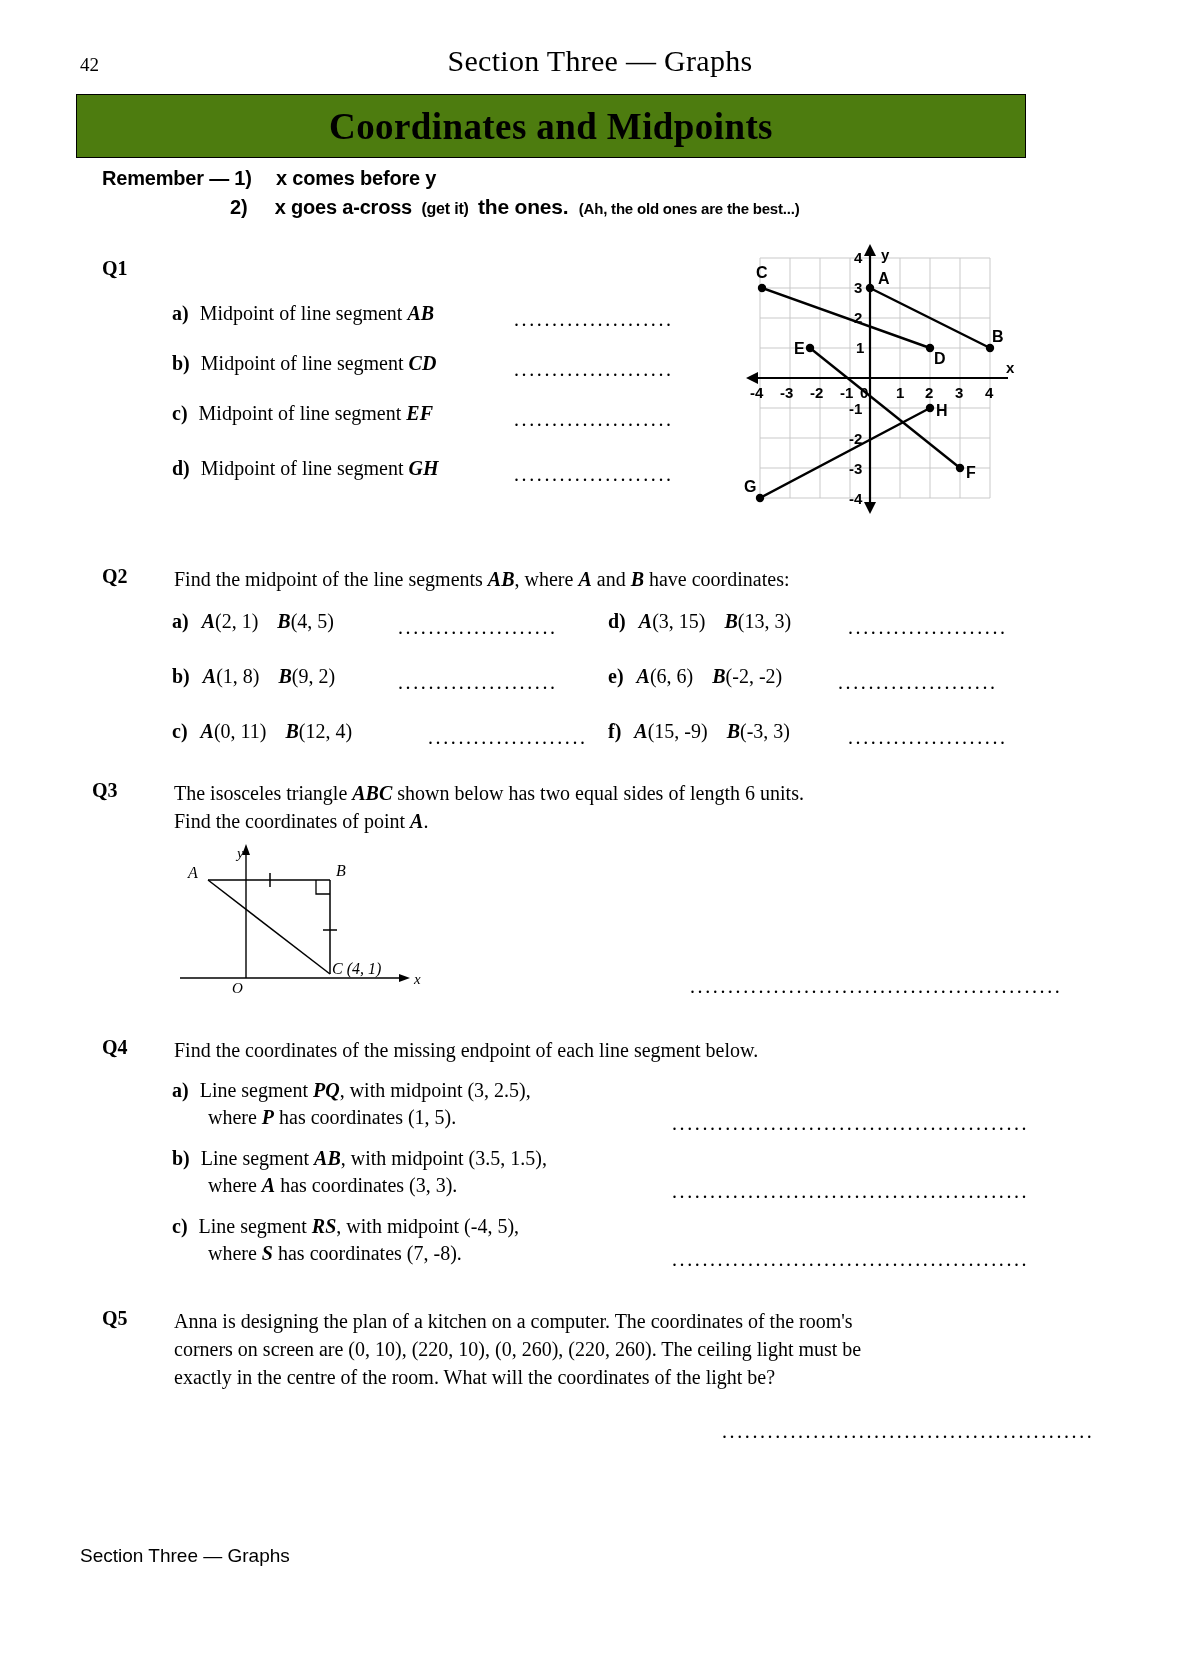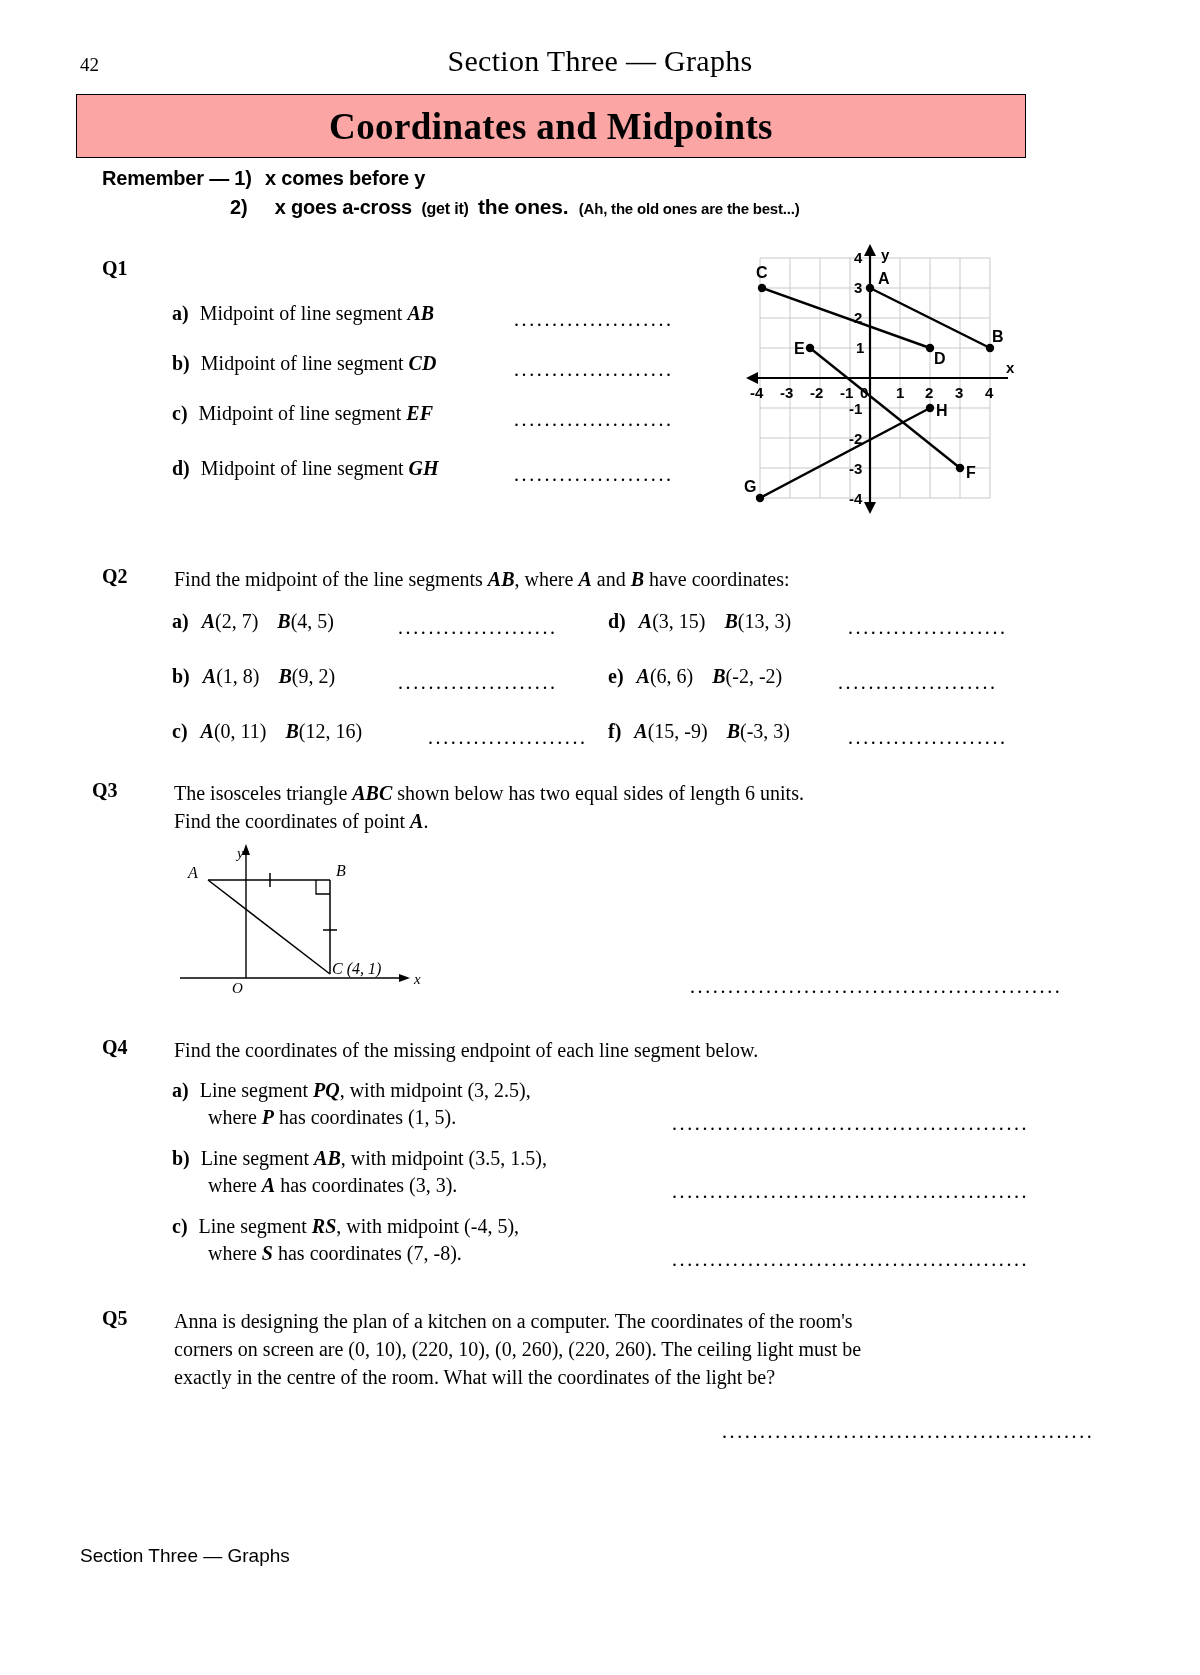--- a/index.html
+++ b/index.html
@@ -22,21 +22,21 @@
   .section-head{
     position:absolute;left:0;right:0;top:44px;
     text-align:center;
     font-family:"Liberation Serif",serif;
     font-size:30px;
     letter-spacing:.3px;
   }
   .title-bar{
     position:absolute;left:76px;top:94px;
     width:948px;height:62px;
-    background:#fca5a5;
+    background:#4d7c0f;
     border:1.5px solid #000;
     display:flex;align-items:center;justify-content:center;
   }
   .title-bar .title{
     font-family:"Liberation Serif",serif;
     font-weight:bold;
     font-size:37px;
     letter-spacing:.4px;
     text-align:center;
   }
@@ -106,21 +106,21 @@
 <div class="page">
 
   <div class="page-number">42</div>
   <div class="section-head">Section Three — Graphs</div>
   <div class="title-bar">
     <div class="title">Coordinates and Midpoints</div>
   </div>
 
   <div class="remember">
     <span>Remember — 1)</span>
-    <span style="margin-left:8px;">x comes before y</span>
+    <span style="margin-left:19px;">x comes before y</span>
     <div class="l2">
       <span>2)</span>
       <span style="margin-left:22px;">x goes a-cross</span>
       <span class="sm" style="margin-left:4px;">(get it)</span>
       <span class="bigger" style="margin-left:4px;">the ones.</span>
       <span class="xs" style="margin-left:5px;">(Ah, the old ones are the best...)</span>
     </div>
   </div>
 
   <div class="qlabel" style="left:102px;top:257px;">Q1</div>
@@ -236,36 +236,36 @@
     </svg>
   </div>
 
   <div class="qlabel" style="left:102px;top:565px;">Q2</div>
   <div class="qtext" style="left:174px;top:565px;white-space:nowrap;">
     <span>Find the midpoint of the line segments </span><span class="it">AB</span><span>, where </span><span class="it">A</span><span> and </span><span class="it">B</span><span> have coordinates:</span>
   </div>
 
   <div class="part" style="left:172px;top:608px;">
     <b>a)</b>
-    <span class="it" style="margin-left:8px;">A</span><span>(2, 7)</span>
+    <span class="it" style="margin-left:8px;">A</span><span>(2, 1)</span>
     <span class="it" style="margin-left:14px;">B</span><span>(4, 5)</span>
   </div>
   <div class="dots" style="left:398px;top:616px;">.....................</div>
 
   <div class="part" style="left:172px;top:663px;">
     <b>b)</b>
     <span class="it" style="margin-left:8px;">A</span><span>(1, 8)</span>
     <span class="it" style="margin-left:14px;">B</span><span>(9, 2)</span>
   </div>
   <div class="dots" style="left:398px;top:671px;">.....................</div>
 
   <div class="part" style="left:172px;top:718px;">
     <b>c)</b>
     <span class="it" style="margin-left:8px;">A</span><span>(0, 11)</span>
-    <span class="it" style="margin-left:14px;">B</span><span>(12, 16)</span>
+    <span class="it" style="margin-left:14px;">B</span><span>(12, 4)</span>
   </div>
   <div class="dots" style="left:428px;top:726px;">.....................</div>
 
   <div class="part" style="left:608px;top:608px;">
     <b>d)</b>
     <span class="it" style="margin-left:8px;">A</span><span>(3, 15)</span>
     <span class="it" style="margin-left:14px;">B</span><span>(13, 3)</span>
   </div>
   <div class="dots" style="left:848px;top:616px;">.....................</div>
 

